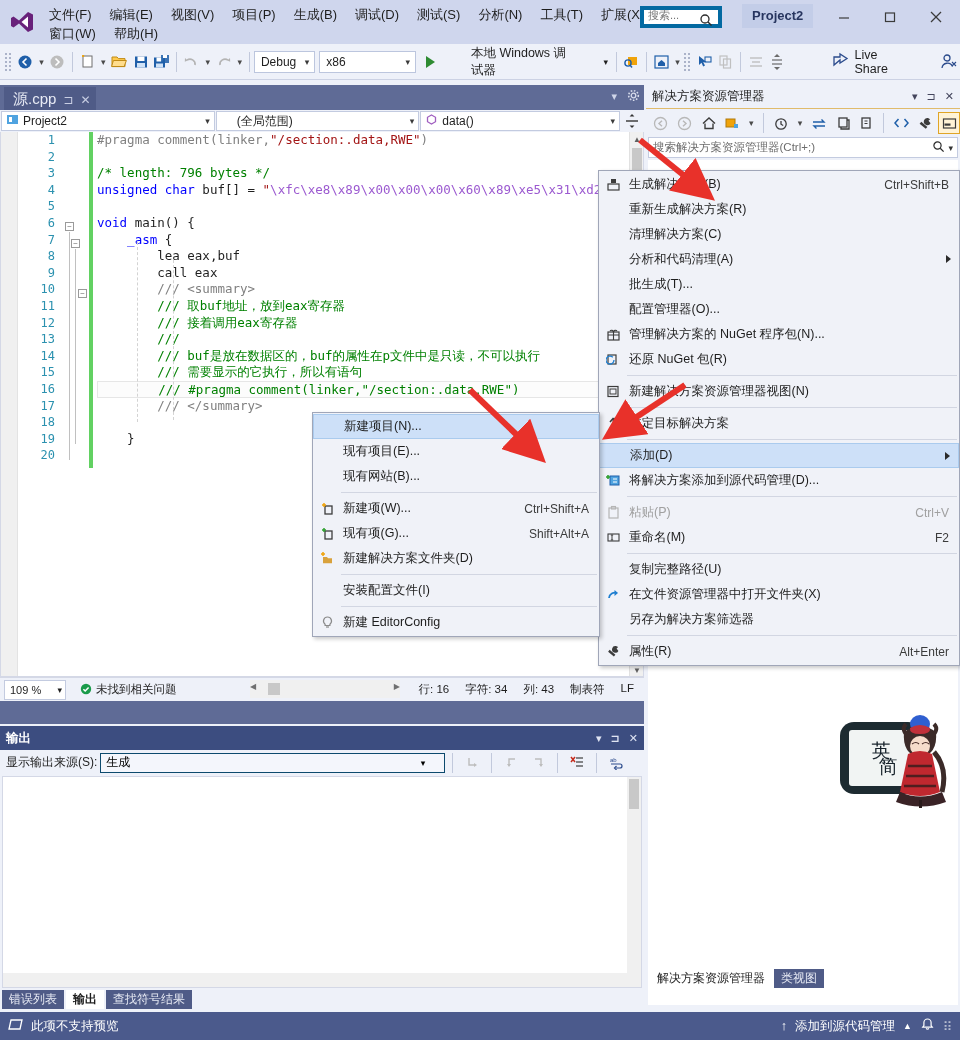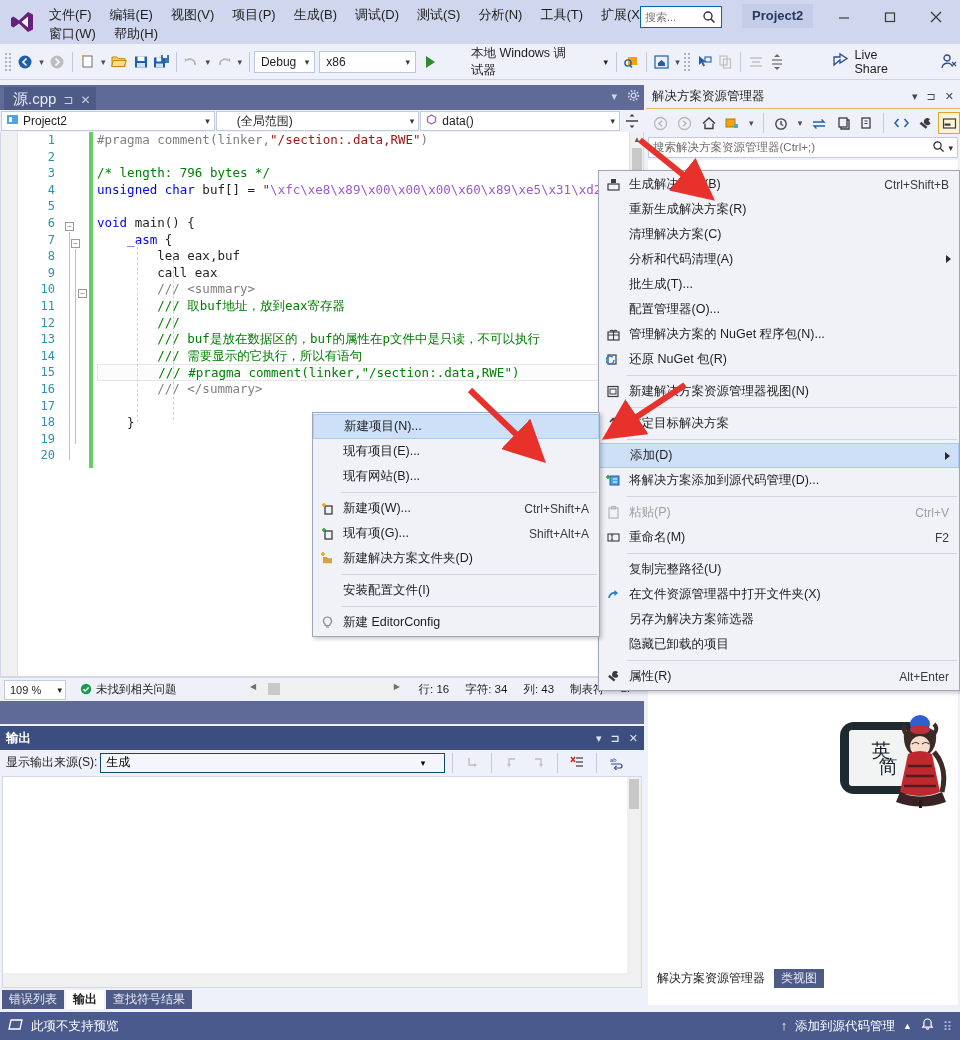--- a/index.html
+++ b/index.html
@@ -19,21 +19,21 @@
     background:#cfd6ed;
   }
   .vs-logo { position:absolute; left:10px; top:10px; width:24px; height:24px; }
   .menu-row1 { position:absolute; left:40px; top:4px; height:22px; display:flex; align-items:center; }
   .menu-row2 { position:absolute; left:40px; top:24px; height:20px; display:flex; align-items:center; }
   .menu-item {
     padding:2px 9px; color:#1e1e1e; font-size:13px; white-space:nowrap; cursor:default;
   }
   .search-box {
     position:absolute; left:640px; top:6px; width:82px; height:22px;
-    background:#ffffff; border:1px solid #0369a1; display:flex; align-items:center;
+    background:#ffffff; border:4px solid #0369a1; display:flex; align-items:flex-end;
   }
   .search-box input {
     border:0; outline:0; background:transparent; width:56px; height:18px;
     font-family:"Liberation Sans", sans-serif; font-size:11px; color:#6d6d6d; padding-left:4px;
   }
   .search-mag { position:absolute; right:5px; top:3px; }
   .proj-title {
     position:absolute; left:742px; top:4px; height:24px; padding:4px 10px 0 10px;
     background:#c3cde8; color:#27355f; font-weight:bold; font-size:13px;
   }
@@ -509,20 +509,21 @@
           <div class="cl">&nbsp;</div>
           <div class="cl"><span class="k-cmt">/* length: 796 bytes */</span></div>
           <div class="cl"><span class="k-kw">unsigned char</span> buf[] = <span class="k-str">"</span><span class="k-esc">\xfc\xe8\x89\x00\x00\x00\x60\x89\xe5\x31\xd2\x64</span></div>
           <div class="cl">&nbsp;</div>
           <div class="cl"><span class="k-kw">void</span> main() {</div>
           <div class="cl">    <span class="k-kw">_asm</span> {</div>
           <div class="cl">        lea eax,buf</div>
           <div class="cl">        call eax</div>
           <div class="cl">        <span class="k-doc">/// &lt;summary&gt;</span></div>
           <div class="cl">        <span class="k-cmt">/// 取buf地址，放到eax寄存器</span></div>
+          <div class="cl">        <span class="k-cmt">/// 接着调用eax寄存器</span></div>
           <div class="cl">        <span class="k-cmt">///</span></div>
           <div class="cl">        <span class="k-cmt">/// buf是放在数据区的，buf的属性在p文件中是只读，不可以执行</span></div>
           <div class="cl">        <span class="k-cmt">/// 需要显示的它执行，所以有语句</span></div>
           <div class="cl cur">        <span class="k-cmt">/// #pragma comment(linker,"/section:.data,RWE")</span></div>
           <div class="cl">        <span class="k-doc">/// &lt;/summary&gt;</span></div>
           <div class="cl">&nbsp;</div>
           <div class="cl">    }</div>
           <div class="cl">&nbsp;</div>
         </div>
 
@@ -850,23 +851,20 @@
         <span class="ctx-ico">
           <svg width="15" height="15" viewBox="0 0 15 15">
             <path d="M3 11 a6 6 0 0 1 8 -5" fill="none" stroke="#1f7fd0" stroke-width="1.8"></path>
             <path d="M8.5 3 l3.5 3 l-3.5 3 Z" fill="#1f7fd0"></path>
           </svg>
         </span>
         <span>在文件资源管理器中打开文件夹(X)</span>
       </div>
       <div class="ctx-row">
         <span>另存为解决方案筛选器</span>
-      </div>
-      <div class="ctx-row">
-        <span>隐藏已卸载的项目</span>
       </div>
       <div class="ctx-sep"></div>
       <div class="ctx-row">
         <span class="ctx-ico">
           <svg width="15" height="15" viewBox="0 0 15 15">
             <path d="M10 2 a3.4 3.4 0 1 0 2.4 5 L10.6 4.6 l1.5 -1.5 Z" fill="#3c3c3c"></path>
             <rect x="2" y="8" width="7.5" height="2.4" transform="rotate(40 5.8 9.2)" fill="#3c3c3c"></rect>
           </svg>
         </span>
         <span>属性(R)</span>

